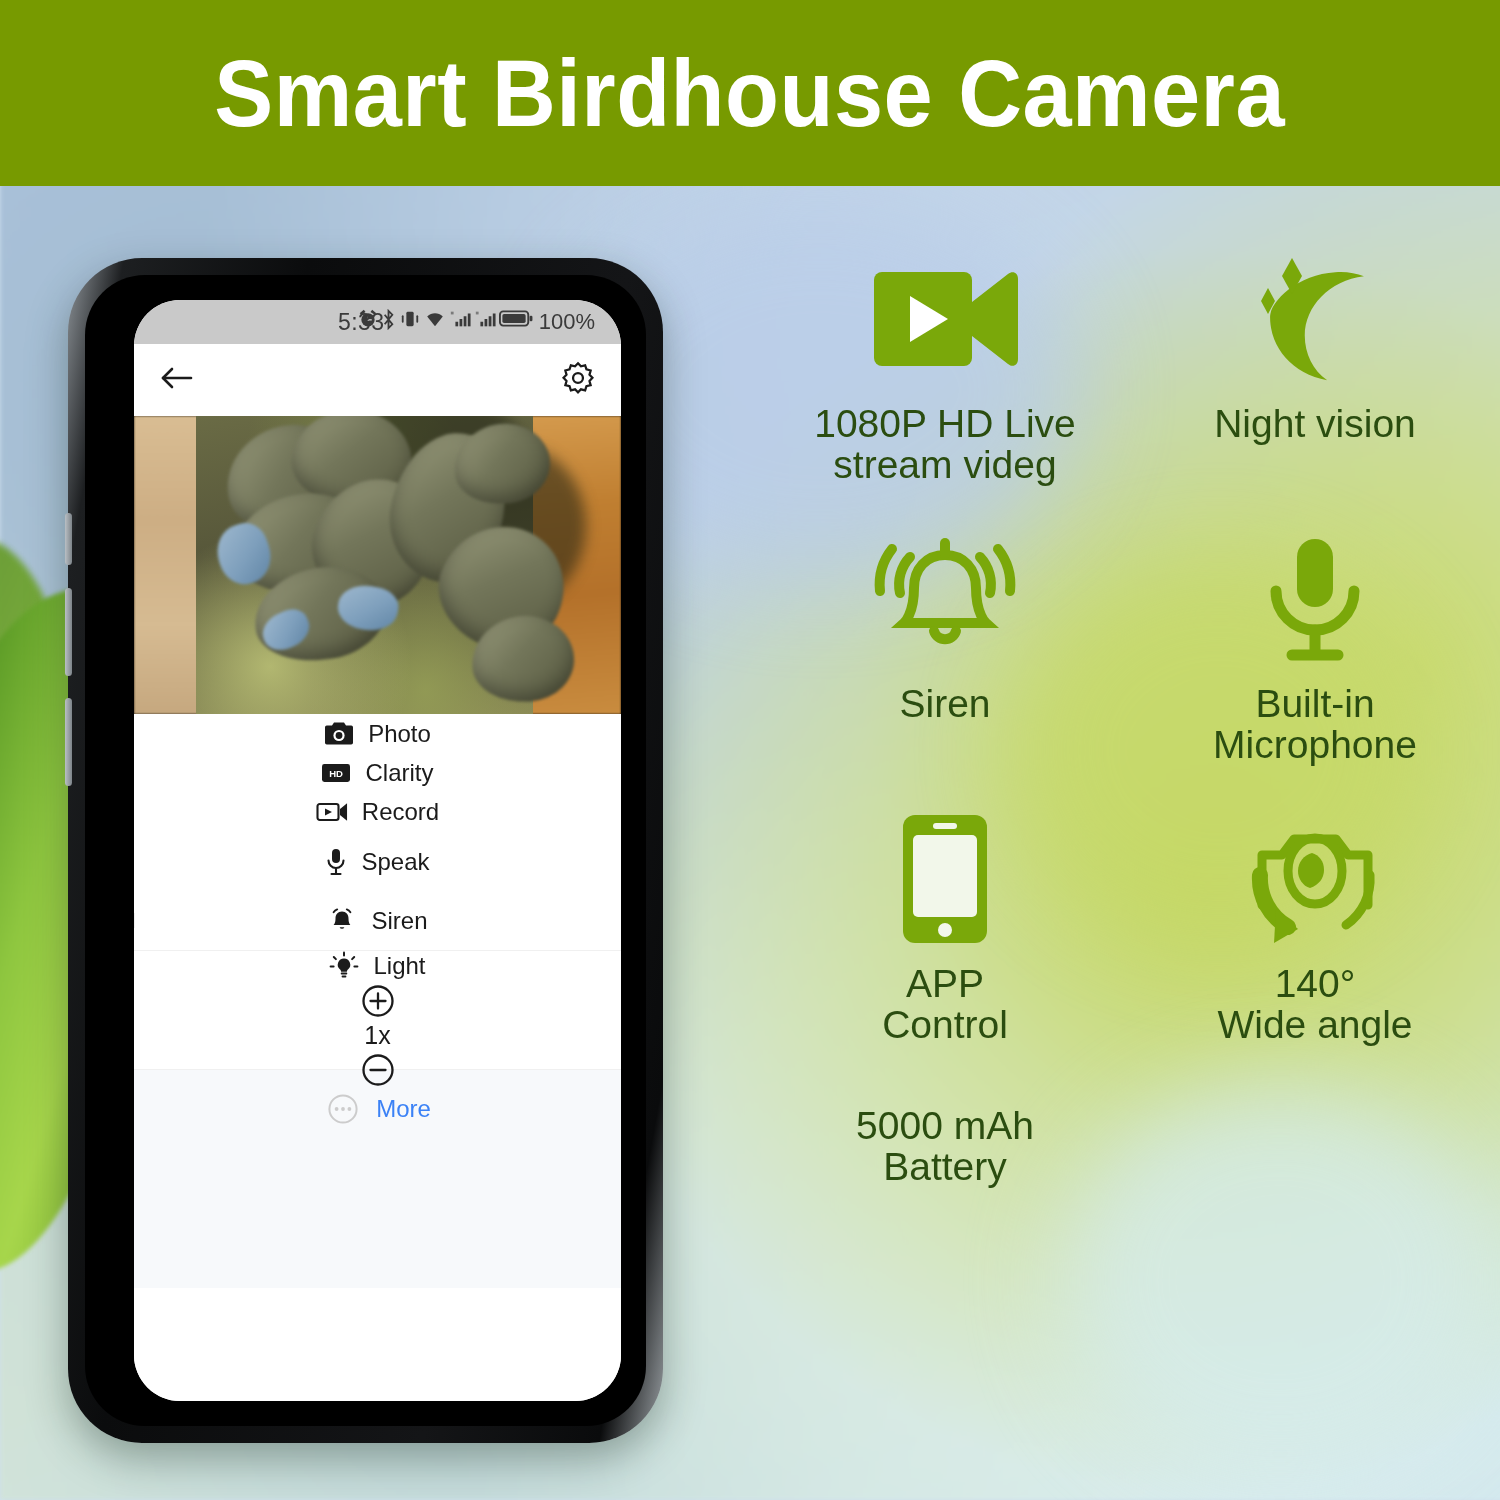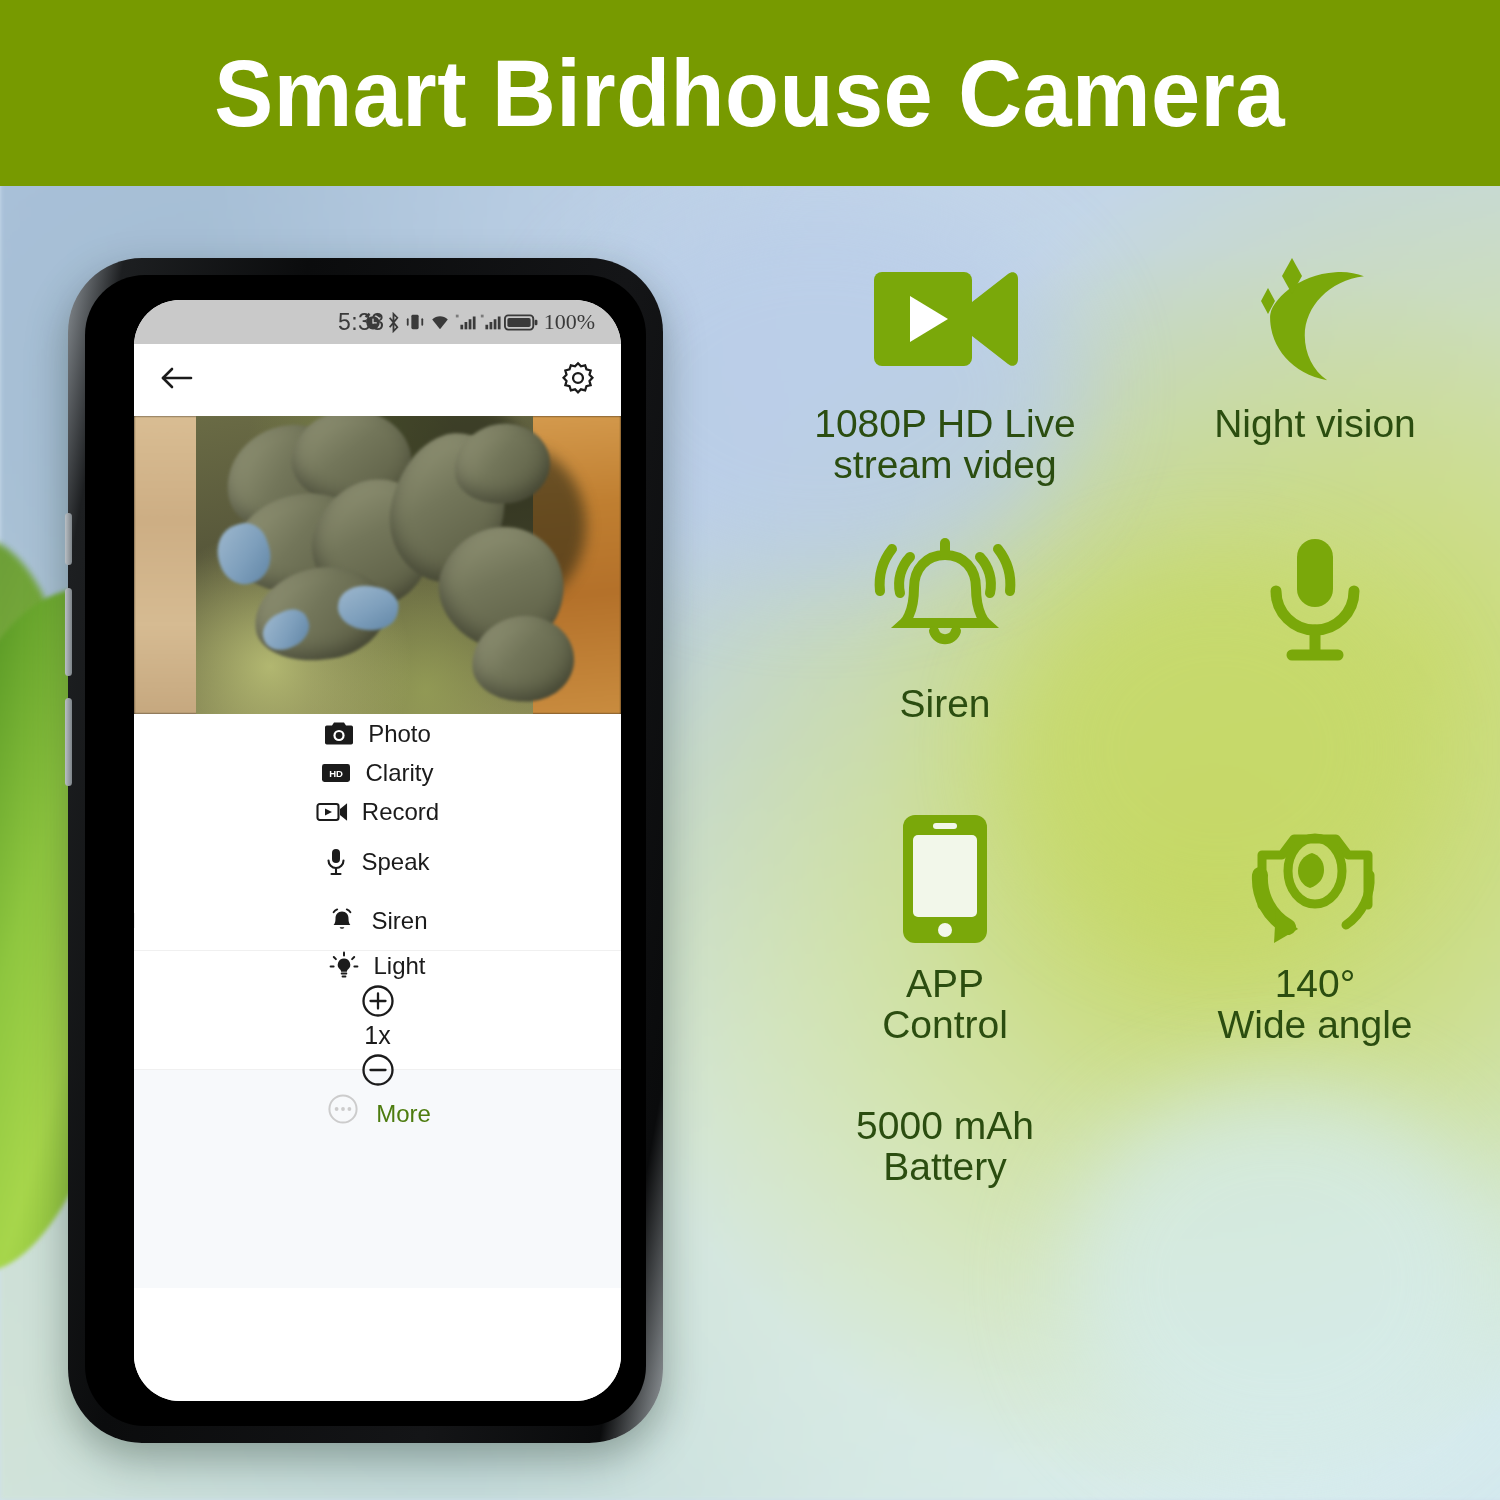--- a/index.html
+++ b/index.html
@@ -55,21 +55,21 @@
   .side-btn{position:absolute;left:-3px;width:7px;border-radius:4px;
     background:linear-gradient(90deg,#b9bfc4,#7d8489);}
   .side-btn.b1{top:255px;height:52px;}
   .side-btn.b2{top:330px;height:88px;}
   .side-btn.b3{top:440px;height:88px;}
 
   
   .statusbar{height:44px;background:#c9c9c9;display:flex;align-items:center;
     padding:0 26px 0 0;font-size:22px;color:#3a3a3a;position:relative;}
   .sb-time{position:absolute;left:50%;transform:translateX(-85%);font-size:23px;letter-spacing:.4px;}
-  .sb-icons{margin-left:auto;display:flex;align-items:center;gap:3px;font-family:Liberation Serif, serif;}
+  .sb-icons{margin-left:auto;display:flex;align-items:flex-start;gap:3px;}
   .sb-icons svg{display:block;}
   .sb-batt-text{font-size:22px;margin-left:3px;}
 
   
   .appbar{height:72px;background:#fff;display:flex;align-items:center;
     justify-content:space-between;padding:0 24px;}
   .appbar .ic{cursor:default;}
 
   
   .feed{position:relative;height:298px;overflow:hidden;background:#2a2316;}
@@ -95,21 +95,21 @@
     background:rgba(30,32,18,.55);filter:blur(7px);}
 
   
   .ctrl{background:#fff;}
   .ctrl-row{display:flex;height:118px;flex-direction:column;}
   .ctrl-cell{flex:1;display:flex;align-items:center;justify-content:center;
     gap:14px;font-size:24px;color:#1b1b1b;position:relative;}
   .ctrl-cell + .ctrl-cell::before{content:"";position:absolute;left:0;top:22px;bottom:22px;
     width:1px;background:#efefef;}
   .ctrl-row + .ctrl-row::before{content:"";}
-  .ctrl-cell.dim{color:#4d7c0f;align-items:flex-end;}
+  .ctrl-cell.dim{color:#3b82f6;}
   .ctrl-cell svg{display:block;flex:0 0 auto;}
   .ctrl-label{white-space:nowrap;}
   .zoomrow .ctrl-cell{gap:0;}
   .zoomrow .zoomval{font-size:25px;color:#1b1b1b;font-weight:400;}
   .divline{height:1px;background:#f0f0f0;margin:0 0;}
 
   .blankpanel{background:#f7f9fb;height:218px;}
 
   
   .features{position:absolute;left:760px;top:250px;width:740px;z-index:5;
@@ -411,20 +411,24 @@
 
     <div class="feat">
       <div class="feat-ic">
         <svg width="110" height="132" viewBox="0 0 110 132" fill="none" stroke="#7aa80a" stroke-width="11" stroke-linecap="round">
           <rect x="37" y="6" width="36" height="68" rx="18" fill="#7aa80a" stroke="none"></rect>
           <path d="M16 58a39 39 0 0 0 78 0"></path>
           <path d="M55 97v20"></path>
           <path d="M32 122h46"></path>
         </svg>
       </div>
+      <div class="feat-txt">
+        <span>Built-in</span>
+        <span class="l2">Microphone</span>
+      </div>
     </div>
 
     <div class="feat">
       <div class="feat-ic">
         <svg width="92" height="136" viewBox="0 0 92 136" fill="#7aa80a">
           <rect x="4" y="4" width="84" height="128" rx="12"></rect>
           <rect x="14" y="24" width="64" height="82" rx="5" fill="#f2f7ea"></rect>
           <rect x="34" y="12" width="24" height="6" rx="3" fill="#f2f7ea"></rect>
           <circle cx="46" cy="119" r="7" fill="#f2f7ea"></circle>
         </svg>

